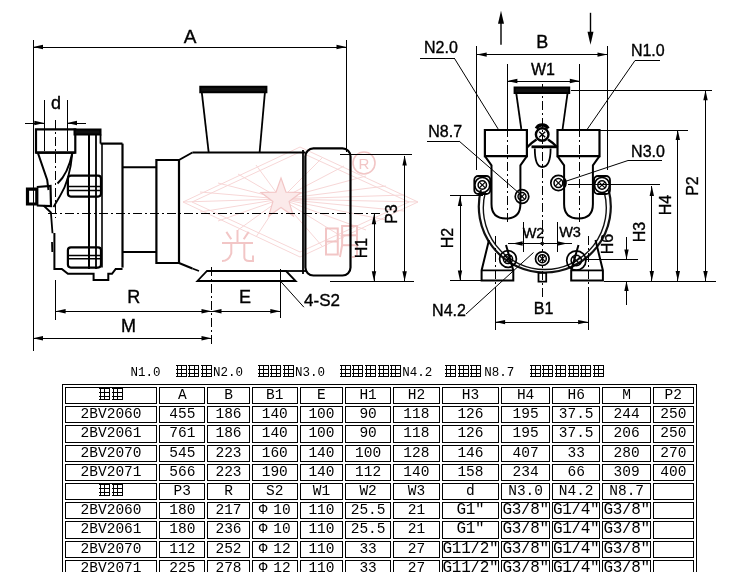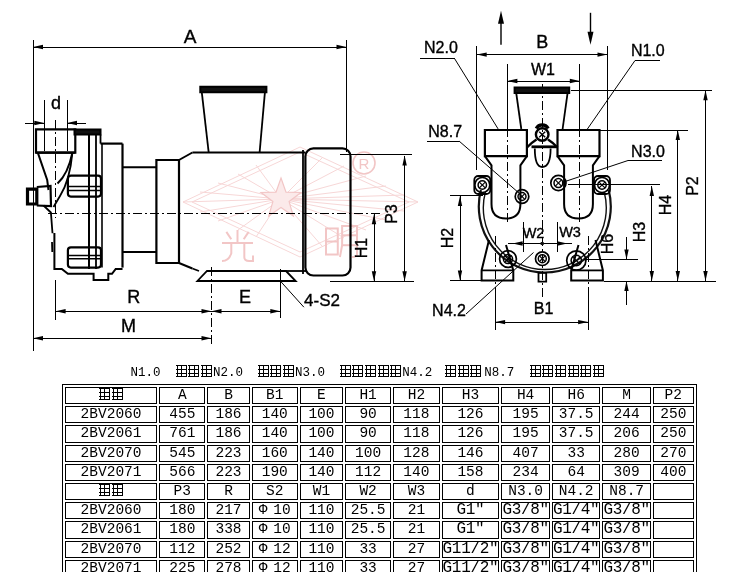--- a/index.html
+++ b/index.html
@@ -361,21 +361,21 @@
 <tr>
             <td>2BV2071</td>
             <td>566</td>
             <td>223</td>
             <td>190</td>
             <td>140</td>
             <td>112</td>
             <td>140</td>
             <td>158</td>
             <td>234</td>
-            <td>64</td>
+            <td>66</td>
             <td>309</td>
             <td>400</td>
           </tr>
 <tr>
             <td><span class="cn"></span><span class="cn"></span></td>
             <td>P3</td>
             <td>R</td>
             <td>S2</td>
             <td>W1</td>
             <td>W2</td>
@@ -396,21 +396,21 @@
             <td>21</td>
             <td class="g">G1″</td>
             <td class="g">G3/8″</td>
             <td class="g">G1/4″</td>
             <td class="g">G3/8″</td>
             <td></td>
           </tr>
 <tr>
             <td>2BV2061</td>
             <td>180</td>
-            <td>338</td>
+            <td>236</td>
             <td><span style="margin-right:-3px">Φ</span> 10</td>
             <td>110</td>
             <td>25.5</td>
             <td>21</td>
             <td class="g">G1″</td>
             <td class="g">G3/8″</td>
             <td class="g">G1/4″</td>
             <td class="g">G3/8″</td>
             <td></td>
           </tr>

